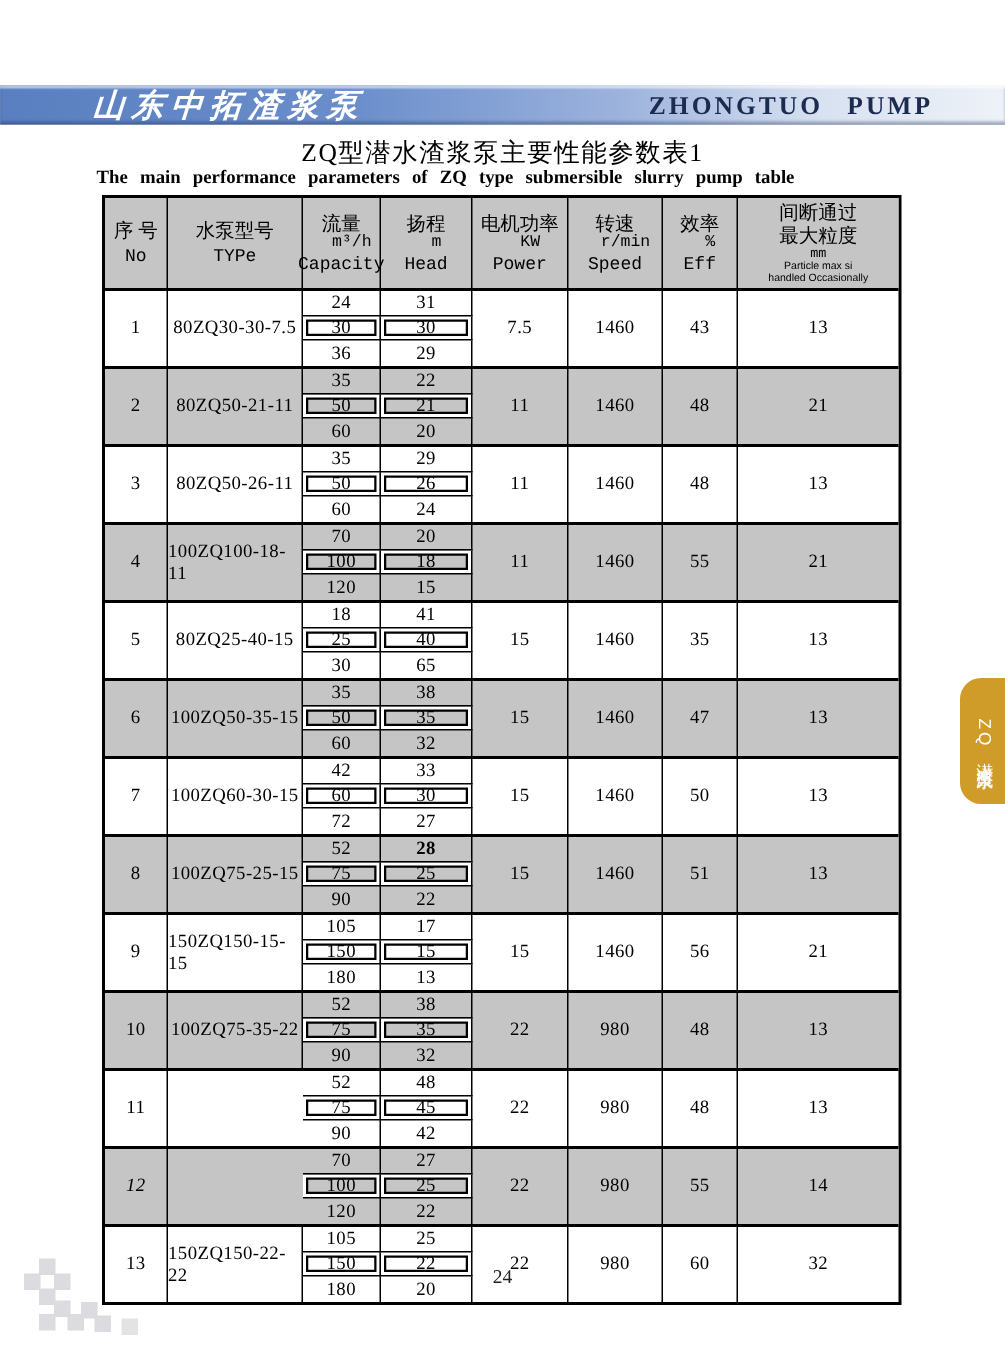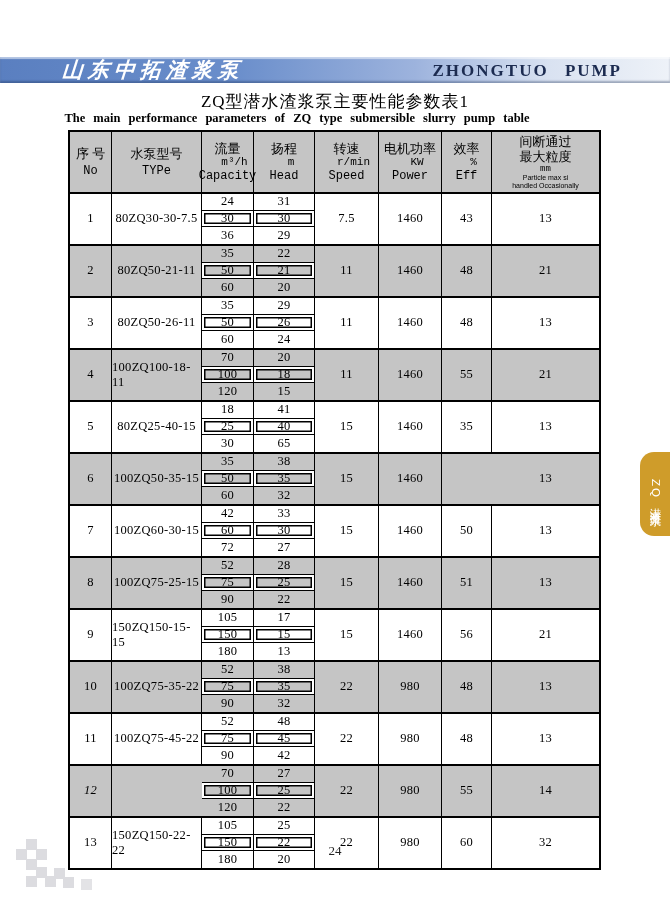--- a/index.html
+++ b/index.html
@@ -129,28 +129,28 @@
         <span>流量</span>
         <span class="unit">m³/h</span>
         <span class="lat">Capacity</span>
       </div>
       <div class="hc">
         <span>扬程</span>
         <span class="unit">m</span>
         <span class="lat">Head</span>
       </div>
       <div class="hc">
+        <span>电机功率</span>
+        <span class="unit">KW</span>
+        <span class="lat">Power</span>
+      </div>
+      <div class="hc">
         <span>转速</span>
         <span class="unit">r/min</span>
         <span class="lat">Speed</span>
-      </div>
-      <div class="hc">
-        <span>电机功率</span>
-        <span class="unit">KW</span>
-        <span class="lat">Power</span>
       </div>
       <div class="hc">
         <span>效率</span>
         <span class="unit">%</span>
         <span class="lat">Eff</span>
       </div>
       <div class="hc">
         <span>间断通过</span>
         <span>最大粒度</span>
         <span class="mm">mm</span>
@@ -233,41 +233,42 @@
           <div class="cell br" style="grid-area: 1 / 1 / 4 / 2;">6</div>
           <div class="cell br" style="grid-area: 1 / 2 / 4 / 3;">100ZQ50-35-15</div>
           <div class="cell br bb" style="grid-area: 1 / 3 / 2 / 4;">35</div>
           <div class="cell br bb" style="grid-area: 1 / 4 / 2 / 5;">38</div>
           <div class="cell br bb mid" style="grid-area: 2 / 3 / 3 / 4;">50</div>
           <div class="cell br bb mid" style="grid-area: 2 / 4 / 3 / 5;">35</div>
           <div class="cell br" style="grid-area: 3 / 3 / 4 / 4;">60</div>
           <div class="cell br" style="grid-area: 3 / 4 / 4 / 5;">32</div>
           <div class="cell br" style="grid-area: 1 / 5 / 4 / 6;">15</div>
           <div class="cell br" style="grid-area: 1 / 6 / 4 / 7;">1460</div>
+          <div class="cell br" style="grid-area: 1 / 7 / 4 / 8;">47</div>
           <div class="cell " style="grid-area: 1 / 8 / 4 / 9;">13</div>
         </div>
         <div class="prow grid8 white">
           <div class="cell br" style="grid-area: 1 / 1 / 4 / 2;">7</div>
           <div class="cell br" style="grid-area: 1 / 2 / 4 / 3;">100ZQ60-30-15</div>
           <div class="cell br bb" style="grid-area: 1 / 3 / 2 / 4;">42</div>
           <div class="cell br bb" style="grid-area: 1 / 4 / 2 / 5;">33</div>
           <div class="cell br bb mid" style="grid-area: 2 / 3 / 3 / 4;">60</div>
           <div class="cell br bb mid" style="grid-area: 2 / 4 / 3 / 5;">30</div>
           <div class="cell br" style="grid-area: 3 / 3 / 4 / 4;">72</div>
           <div class="cell br" style="grid-area: 3 / 4 / 4 / 5;">27</div>
           <div class="cell br" style="grid-area: 1 / 5 / 4 / 6;">15</div>
           <div class="cell br" style="grid-area: 1 / 6 / 4 / 7;">1460</div>
           <div class="cell br" style="grid-area: 1 / 7 / 4 / 8;">50</div>
           <div class="cell " style="grid-area: 1 / 8 / 4 / 9;">13</div>
         </div>
         <div class="prow grid8 gray">
           <div class="cell br" style="grid-area: 1 / 1 / 4 / 2;">8</div>
           <div class="cell br" style="grid-area: 1 / 2 / 4 / 3;">100ZQ75-25-15</div>
           <div class="cell br bb" style="grid-area: 1 / 3 / 2 / 4;">52</div>
-          <div class="cell br bb" style="grid-area: 1 / 4 / 2 / 5;">28</div>
+          <div class="cell br bb" style="grid-area: 1 / 4 / 2 / 5; font-weight: bold;">28</div>
           <div class="cell br bb mid" style="grid-area: 2 / 3 / 3 / 4;">75</div>
           <div class="cell br bb mid" style="grid-area: 2 / 4 / 3 / 5;">25</div>
           <div class="cell br" style="grid-area: 3 / 3 / 4 / 4;">90</div>
           <div class="cell br" style="grid-area: 3 / 4 / 4 / 5;">22</div>
           <div class="cell br" style="grid-area: 1 / 5 / 4 / 6;">15</div>
           <div class="cell br" style="grid-area: 1 / 6 / 4 / 7;">1460</div>
           <div class="cell br" style="grid-area: 1 / 7 / 4 / 8;">51</div>
           <div class="cell " style="grid-area: 1 / 8 / 4 / 9;">13</div>
         </div>
         <div class="prow grid8 white">
@@ -293,21 +294,20 @@
           <div class="cell br bb mid" style="grid-area: 2 / 4 / 3 / 5;">35</div>
           <div class="cell br" style="grid-area: 3 / 3 / 4 / 4;">90</div>
           <div class="cell br" style="grid-area: 3 / 4 / 4 / 5;">32</div>
           <div class="cell br" style="grid-area: 1 / 5 / 4 / 6;">22</div>
           <div class="cell br" style="grid-area: 1 / 6 / 4 / 7;">980</div>
           <div class="cell br" style="grid-area: 1 / 7 / 4 / 8;">48</div>
           <div class="cell " style="grid-area: 1 / 8 / 4 / 9;">13</div>
         </div>
         <div class="prow grid8 white">
           <div class="cell br" style="grid-area: 1 / 1 / 4 / 2;">11</div>
-          <div class="cell br" style="grid-area: 1 / 2 / 4 / 3;">100ZQ75-45-22</div>
           <div class="cell br bb" style="grid-area: 1 / 3 / 2 / 4;">52</div>
           <div class="cell br bb" style="grid-area: 1 / 4 / 2 / 5;">48</div>
           <div class="cell br bb mid" style="grid-area: 2 / 3 / 3 / 4;">75</div>
           <div class="cell br bb mid" style="grid-area: 2 / 4 / 3 / 5;">45</div>
           <div class="cell br" style="grid-area: 3 / 3 / 4 / 4;">90</div>
           <div class="cell br" style="grid-area: 3 / 4 / 4 / 5;">42</div>
           <div class="cell br" style="grid-area: 1 / 5 / 4 / 6;">22</div>
           <div class="cell br" style="grid-area: 1 / 6 / 4 / 7;">980</div>
           <div class="cell br" style="grid-area: 1 / 7 / 4 / 8;">48</div>
           <div class="cell " style="grid-area: 1 / 8 / 4 / 9;">13</div>

